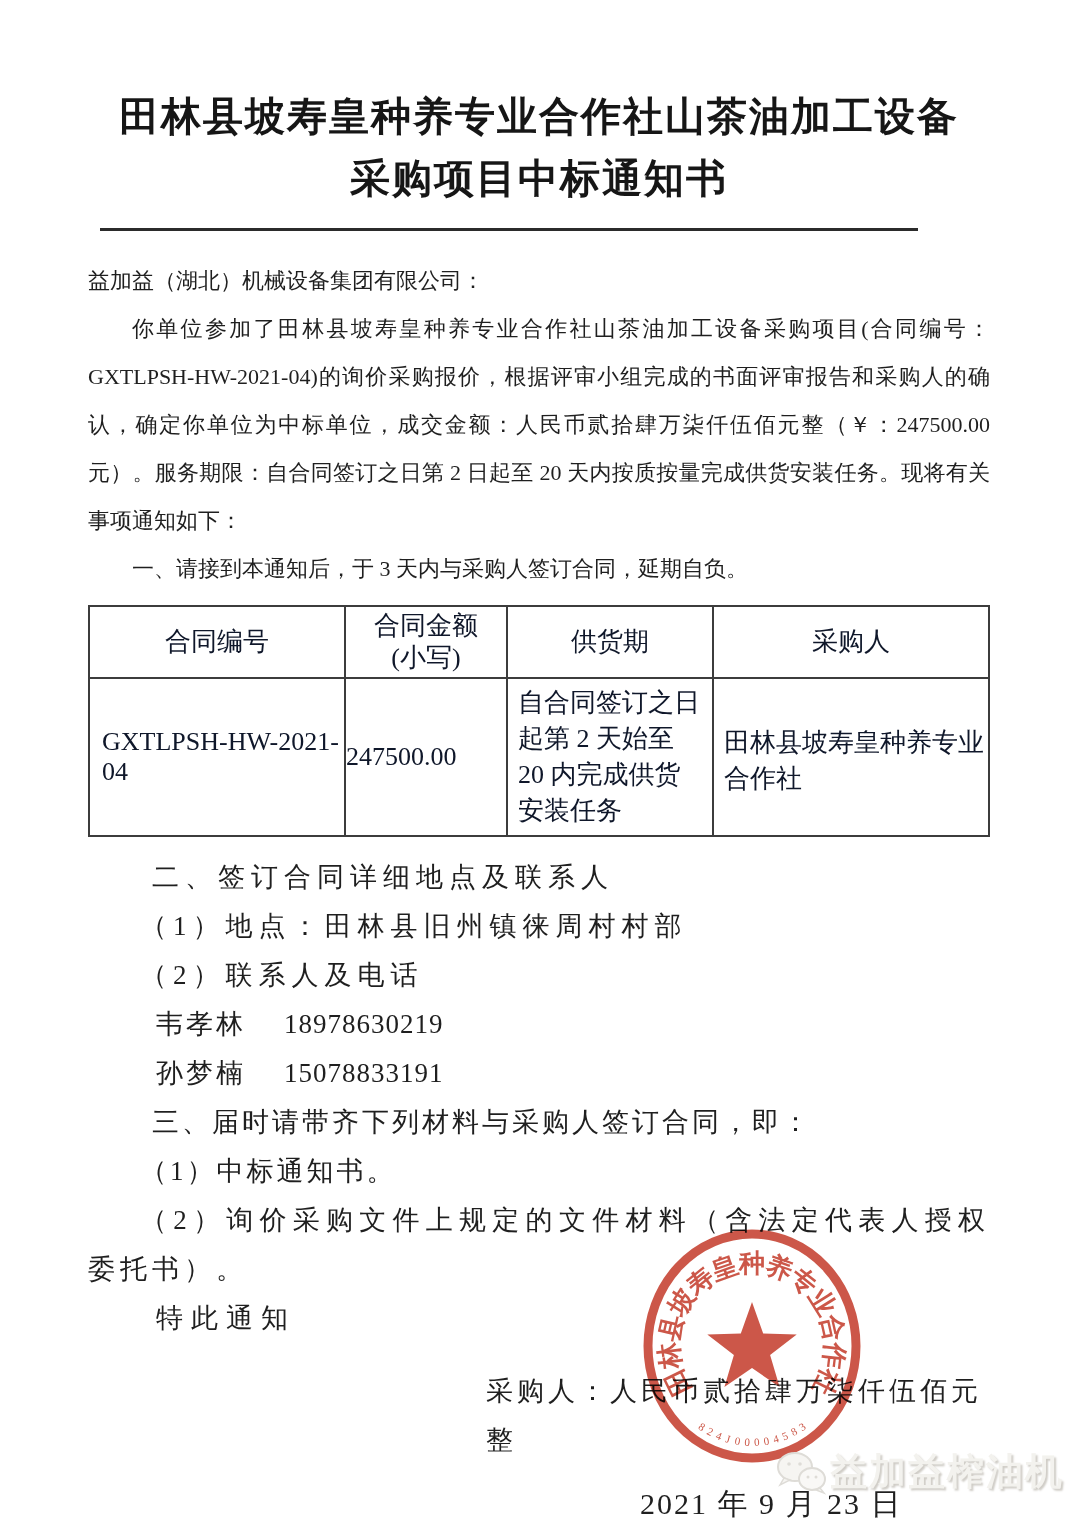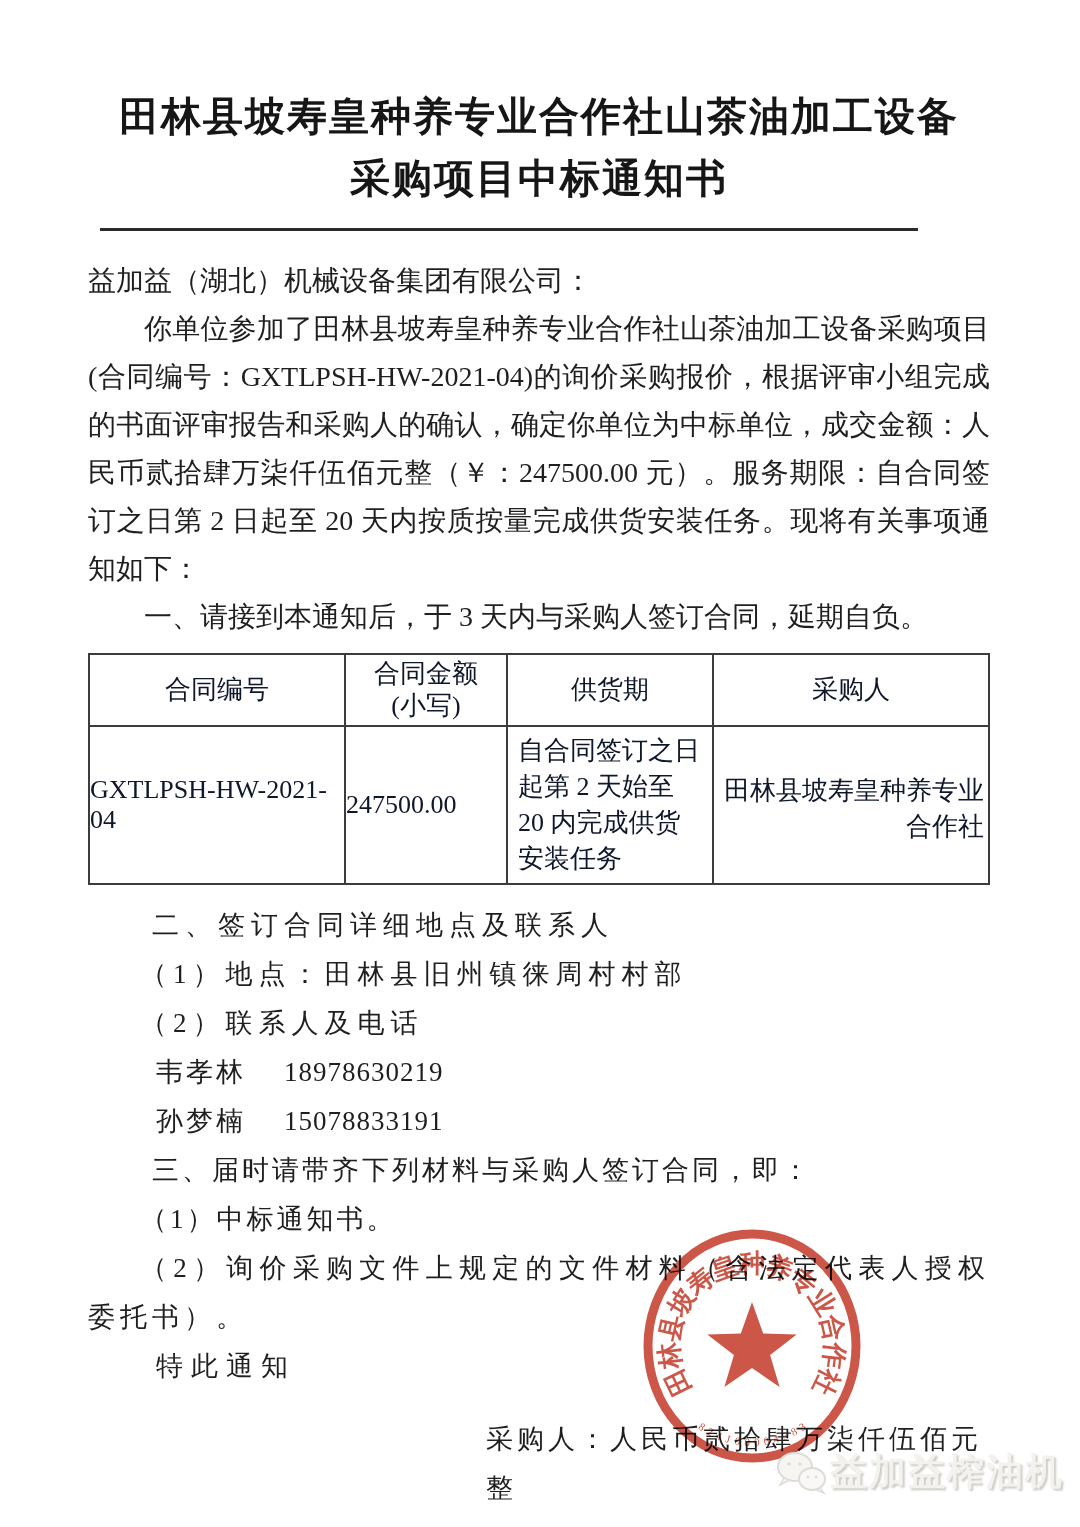--- a/index.html
+++ b/index.html
@@ -23,21 +23,21 @@
     letter-spacing:2px;
     color:#161616;
   }
   .divider {
     margin:18px 0 0 12px;
     width:818px; height:3px;
     background:#2b2b2b;
   }
 
   .para {
-    font-size:28px;
+    font-size:22px;
     line-height:48px;
     text-align:justify;
     color:#1f1f1f;
   }
   .recipient { margin-top:26px; }
   .intro { text-indent:2em; }
   .item1 { text-indent:2em; }
 
   table.contract {
     margin-top:12px;
@@ -47,24 +47,24 @@
     font-size:26px;
     color:#0f172a;
   }
   table.contract th, table.contract td {
     border:2px solid #3c3c3c;
     font-weight:normal;
     vertical-align:middle;
   }
   table.contract thead th { height:72px; text-align:center; line-height:32px; }
   table.contract tbody td { height:148px; }
-  td.cell-contract { text-align:left; }
+  td.cell-contract { text-align:left; padding-left:12px; }
   td.cell-amount   { }
   td.cell-delivery { text-align:left; padding:6px 8px 6px 10px; line-height:36px; }
-  td.cell-purchaser{ text-align:right; padding:13px 4px 6px 10px; line-height:36px; }
+  td.cell-purchaser{ text-align:left; padding:13px 4px 6px 10px; line-height:36px; }
 
   .sec { font-size:27px; line-height:49px; }
   .sec2      { margin-top:16px; padding-left:64px; letter-spacing:6px; }
   .item2-1   { padding-left:52px; letter-spacing:6px; }
   .item2-2   { padding-left:52px; letter-spacing:6px; }
   .contact   { padding-left:68px; letter-spacing:3px; }
   .contact .phone { margin-left:38px; letter-spacing:1px; }
   .sec3      { padding-left:64px; letter-spacing:3px; }
   .item3-1   { padding-left:52px; letter-spacing:3px; }
   .item3-2   { text-indent:52px; letter-spacing:5px; text-align:justify; }

